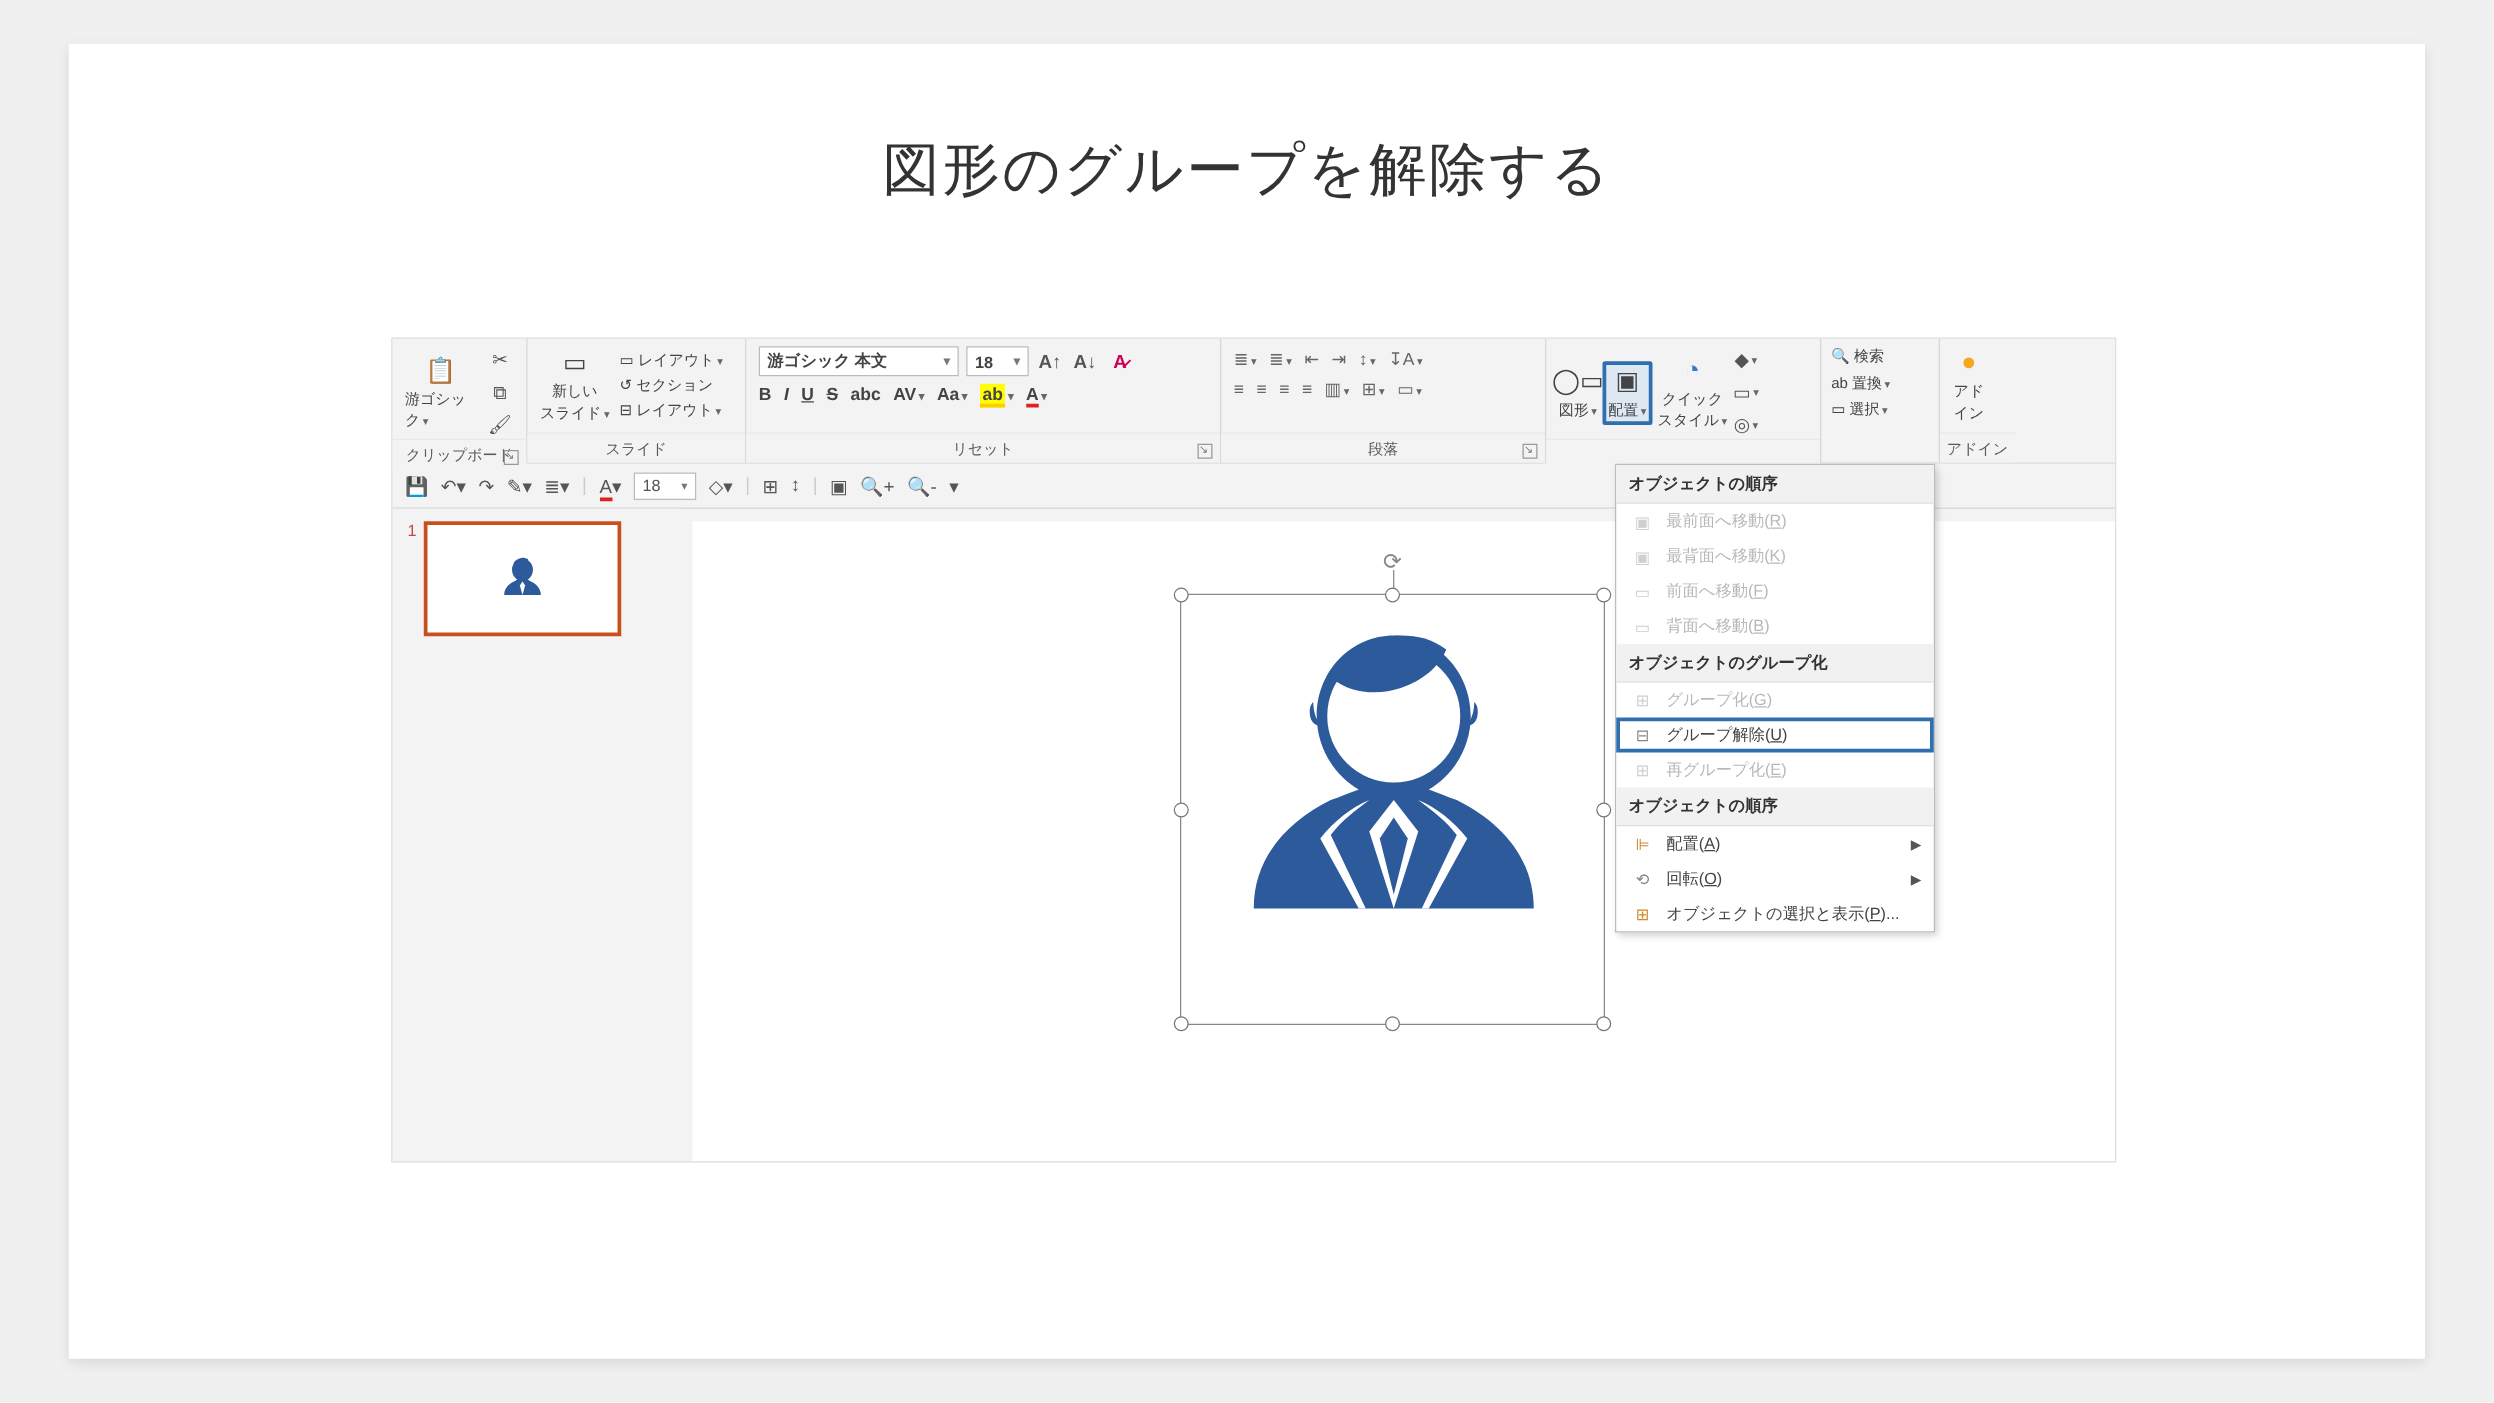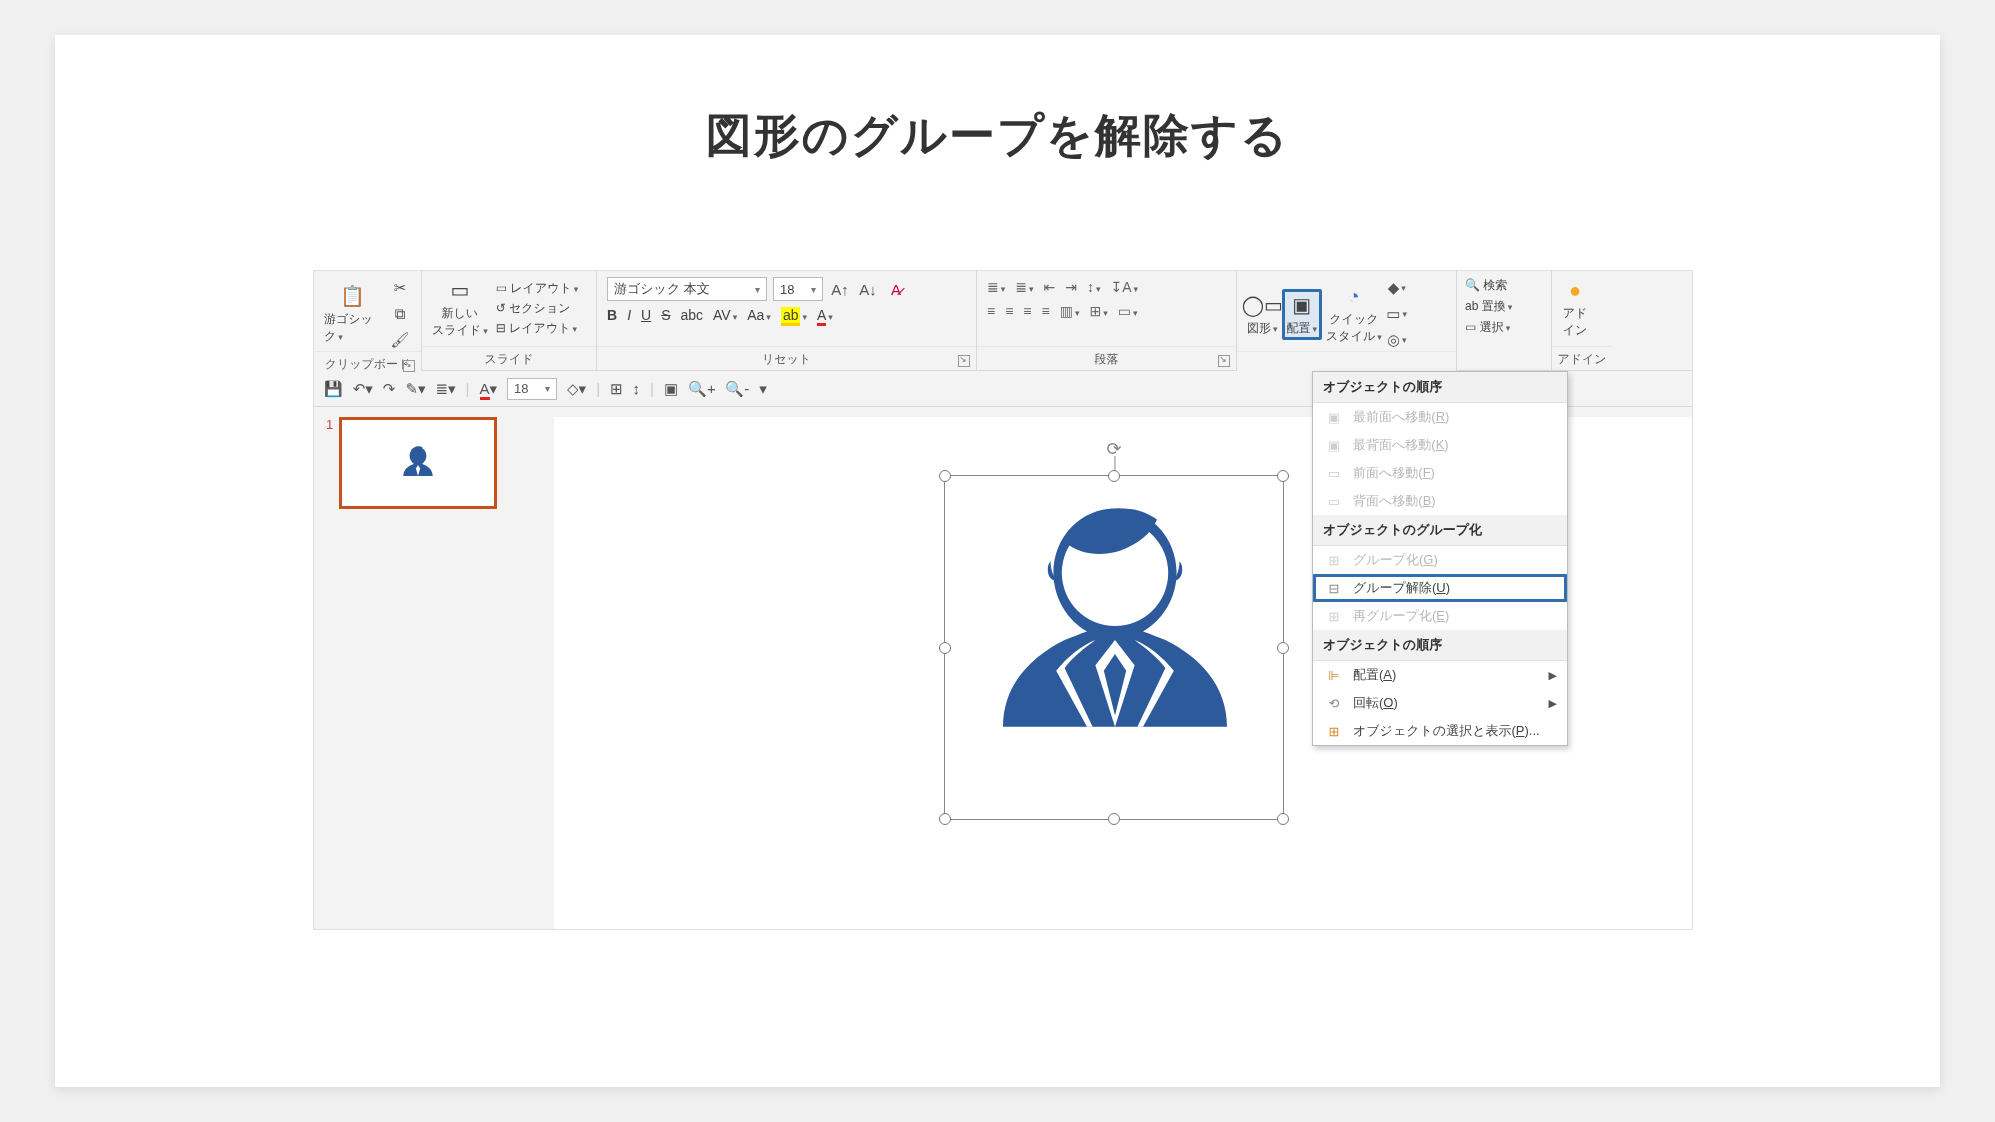--- a/index.html
+++ b/index.html
@@ -1,18 +1,18 @@
 <!DOCTYPE html>
 <html><head>
 <meta charset="utf-8">
 <style>
   * { box-sizing: border-box; margin: 0; padding: 0; }
   body { font-family: "Meiryo", "Yu Gothic", sans-serif; background: #f0f0f0; width: 1995px; height: 1122px; position: relative; }
   .card { position: absolute; left: 55px; top: 35px; width: 1885px; height: 1052px; background: #fff; box-shadow: 0 3px 10px rgba(0,0,0,.1); }
-  .heading { text-align: center; font-size: 46px; font-weight: 700; color: #333; padding: 70px 0 50px; letter-spacing: 2px; }
+  .heading { text-align: center; font-size: 46px; font-weight: 400; color: #333; padding: 70px 0 50px; letter-spacing: 2px; }
 
   .app { position: absolute; left: 258px; top: 235px; width: 1380px; height: 660px; background: #f3f3f3; border: 1px solid #e0e0e0; overflow: hidden; }
 
   .ribbon { display: flex; align-items: stretch; height: 100px; background: #f3f3f3; border-bottom: 1px solid #d8d8d8; font-size: 13px; color: #444; }
   .rgroup { border-right: 1px solid #d8d8d8; display: flex; flex-direction: column; justify-content: space-between; position: relative; }
   .rgroup .row { display: flex; align-items: center; gap: 8px; padding: 6px 10px 0; }
   .rgroup .lbl { text-align: center; font-size: 12px; color: #5a5a5a; padding: 4px 0 2px; border-top: 1px solid #e8e8e8; background:#f3f3f3; position:relative; }
   .dlg { position:absolute; right:6px; bottom:3px; width:12px; height:12px; border:1px solid #999; }
   .dlg::after { content:"↘"; font-size:9px; position:absolute; left:0; top:-2px; color:#777; }
 
@@ -36,21 +36,21 @@
   .tnum { font-size:13px; color:#c44; }
   .thumb { width:158px; height:92px; background:#fff; border:3px solid #c8501e; display:flex; align-items:center; justify-content:center; }
   .canvas { flex:1; background:#fff; margin:10px 0 0 10px; position:relative; }
 
   .selbox { position:absolute; left:390px; top:58px; width:340px; height:345px; border:1px solid #888; }
   .handle { position:absolute; width:12px; height:12px; background:#fff; border:1px solid #777; border-radius:50%; }
   .rot { position:absolute; left:50%; top:-38px; transform:translateX(-50%); font-size:18px; color:#888; }
   .rot::after { content:""; position:absolute; left:50%; top:18px; width:1px; height:20px; background:#888; }
 
   
-  .menu { position:absolute; left:998px; top:100px; width:256px; background:#fff; border:1px solid #bcbcbc; box-shadow:2px 3px 6px rgba(0,0,0,.2); font-size:13px; z-index:50; }
+  .menu { position:absolute; left:978px; top:100px; width:256px; background:#fff; border:1px solid #bcbcbc; box-shadow:2px 3px 6px rgba(0,0,0,.2); font-size:13px; z-index:50; }
   .menu .hdr { background:#f1f1f1; padding:6px 10px; font-weight:700; color:#333; border-bottom:1px solid #e0e0e0; }
   .menu .mi { display:flex; align-items:center; gap:10px; padding:5px 12px; color:#444; position:relative; }
   .menu .mi.disabled { color:#b8b8b8; }
   .menu .mi .mic { width:18px; text-align:center; color:#888; font-size:13px; }
   .menu .mi.disabled .mic { color:#cfcfcf; }
   .menu .mi .arr { position:absolute; right:10px; color:#555; font-size:11px; }
   .menu .mi.hl { outline:3px solid #2f6fb0; outline-offset:-3px; }
   .menu .mi u { text-decoration: underline; }
 
   
@@ -92,21 +92,21 @@
           <div style="display:flex;flex-direction:column;gap:3px;font-size:12px;">
             <span class="dd">▭ <span>レイアウト</span></span>
             <span>↺ <span>セクション</span></span>
             <span class="dd">⊟ <span>レイアウト</span></span>
           </div>
         </div>
         <div class="lbl">スライド</div>
       </div>
 
       <div class="rgroup" style="width:380px;">
-        <div style="padding:6px 10px 0;display:flex;flex-direction:column;gap:6px;">
+        <div style="padding:6px 10px 0;display:flex;flex-direction:column;gap:6px;font-weight:bold;">
           <div style="display:flex;gap:6px;align-items:center;">
             <div class="fontbox">
                 <span>游ゴシック 本文</span>
                 <span style="font-size:10px;color:#777;">▾</span>
               </div>
             <div class="sizebox">
                 <span>18</span>
                 <span style="font-size:10px;color:#777;">▾</span>
               </div>
             <span class="small-ic">A↑</span>

